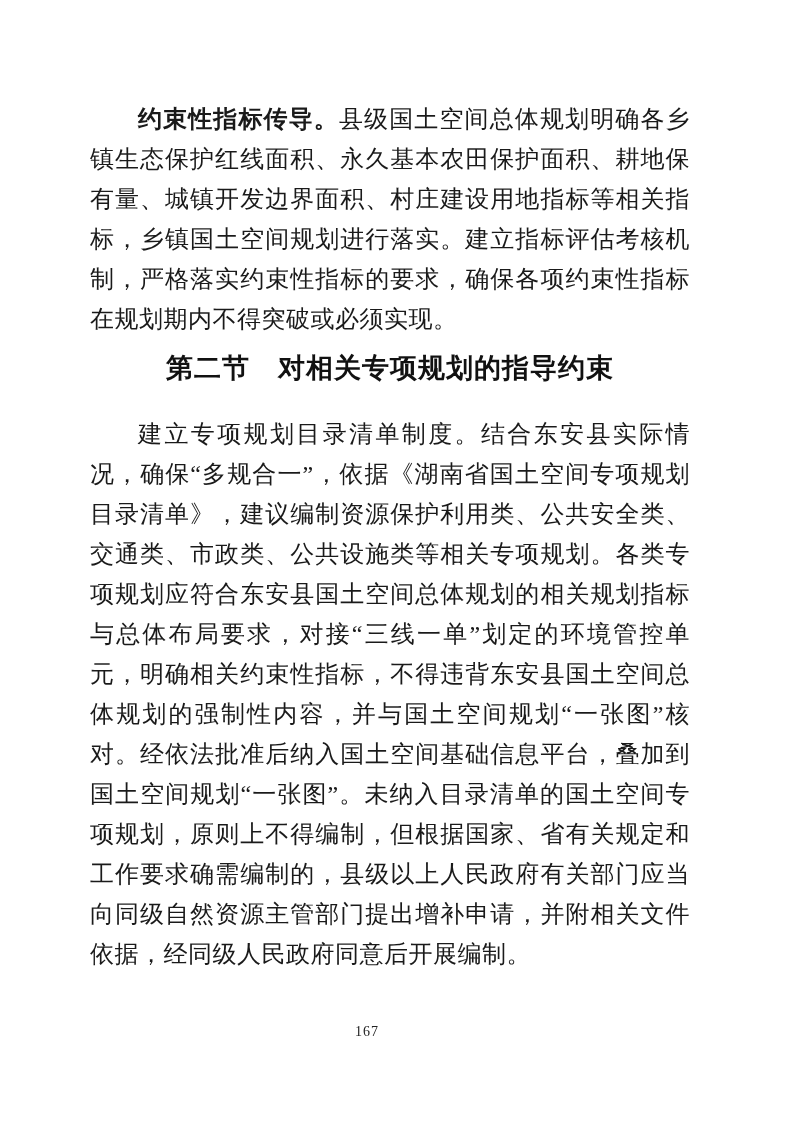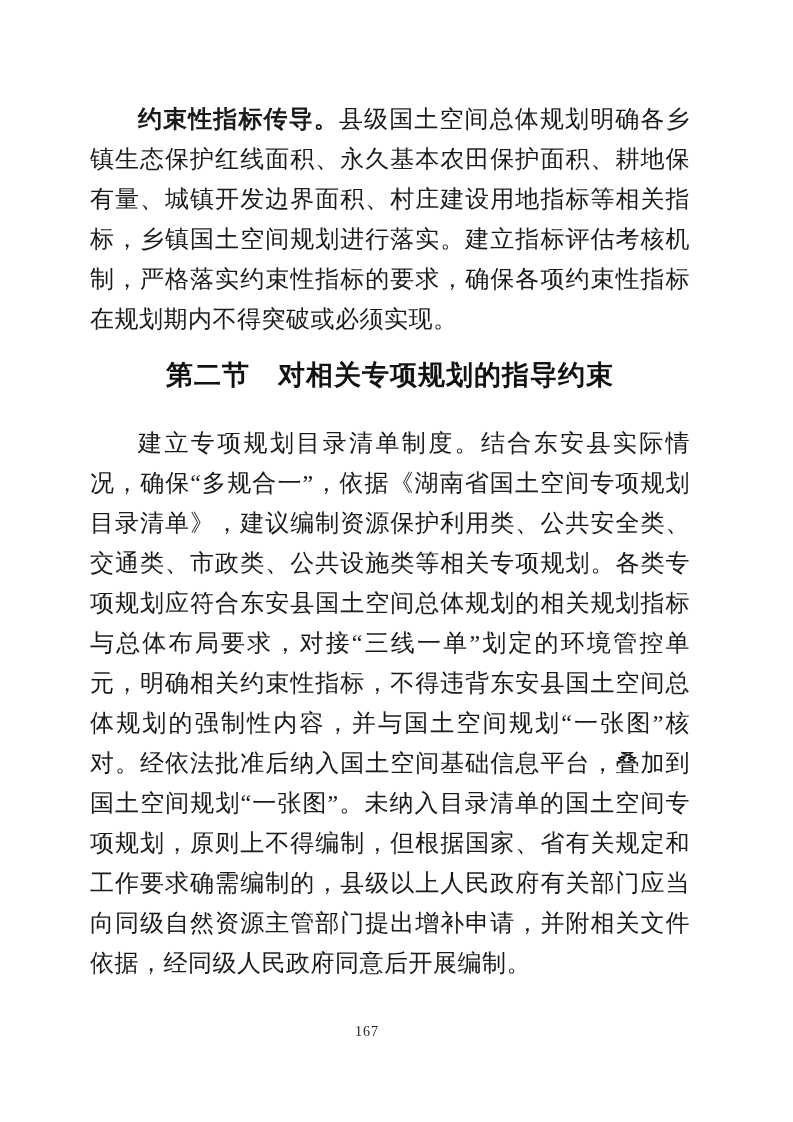--- a/index.html
+++ b/index.html
@@ -30,22 +30,22 @@
     text-align: justify;
     text-justify: inter-ideograph;
     text-indent: 2em;
     letter-spacing: 0.5px;
     word-break: break-all;
   }
   .lead-sentence {
     font-weight: bold;
   }
   .section-heading {
-    margin: 18px 0 26px 0;
-    font-family: Liberation Mono, monospace;
+    margin: 9px 0 26px 0;
+    font-family: Liberation Sans, sans-serif;
     font-weight: bold;
     font-size: 27px;
     line-height: 40px;
     text-align: center;
     letter-spacing: 1px;
     text-indent: 0;
     color: #111111;
   }
   .footer {
     position: absolute;

